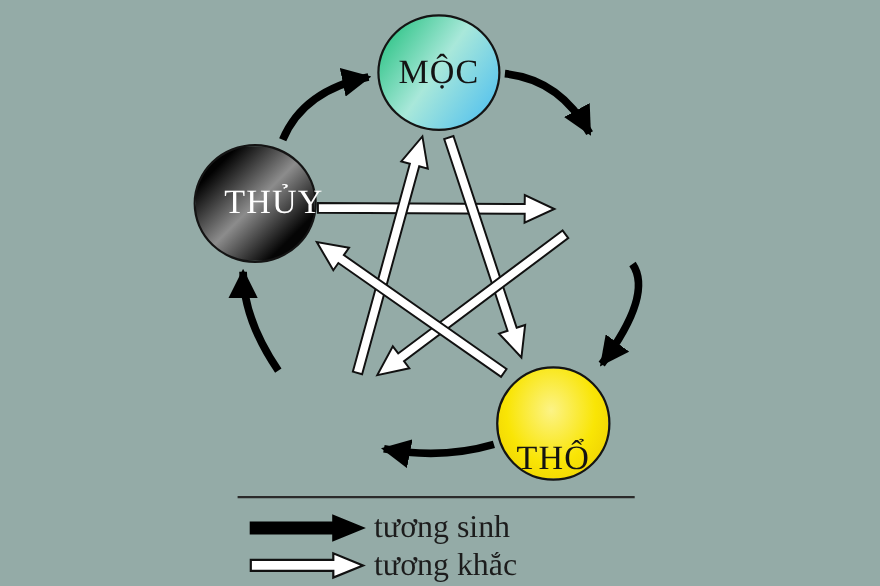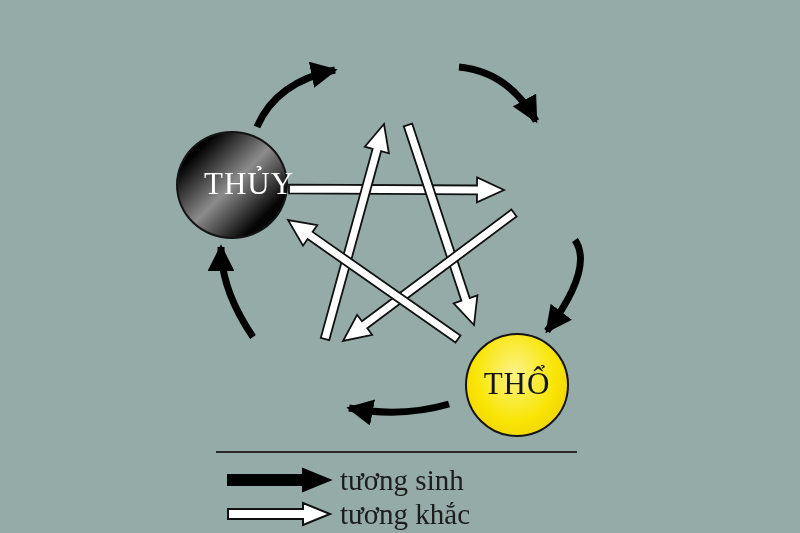--- a/index.html
+++ b/index.html
@@ -22,22 +22,22 @@
   }
   .node .lbl{
     font-size:31px;letter-spacing:1px;color:#131313;
     transform:translateY(-1px);
     white-space:nowrap;
   }
   .node-moc {left:343px;top:13px; width:112px;height:106px;
     background:linear-gradient(125deg,#2fc487 8%,#a9e8da 48%,#55c2ee 92%);}
   .node-hoa {left:509px;top:130px;width:108px;height:106px;
     background:linear-gradient(130deg,#f6245e 18%,#f88d4c 95%);}
-  .node-tho {left:465px;top:333px;width:104px;height:104px;
-    background:radial-gradient(ellipse at 48% 38%,#fcf386 0%,#f9e505 55%,#e9c703 100%);}
+  .node-tho {left:451px;top:333px;width:104px;height:104px;
+    background:radial-gradient(ellipse at 48% 38%,#fcf386 0%,#f9e505 55%,#e9c703 100%);align-items:flex-end;}
   .node-kim {left:237px;top:332px;width:106px;height:106px;
     background:linear-gradient(130deg,#d3e9ef 5%,#ffffff 60%,#eef0ef 100%);border-color:#2a2a2a;}
   .node-thuy{left:176px;top:131px;width:112px;height:108px;
     background:linear-gradient(135deg,#020202 18%,#8c8c8c 50%,#050505 80%);}
   .node-thuy .lbl{color:#ffffff;margin-left:34px;}
   .legend-label{
     position:absolute;z-index:3;
     font-size:29px;color:#1c1c1c;
     transform:translateY(-50%);
     white-space:nowrap;
@@ -70,20 +70,23 @@
         <polygon points="511.4,209.5 362.0,321.3 357.1,314.8 343.0,341.0 372.1,334.8 367.3,328.3 516.6,216.5" fill="#ffffff" stroke="#111111" stroke-width="1.8"></polygon>
         <polygon points="460.5,335.4 312.6,231.9 317.3,225.2 288.0,220.0 303.0,245.7 307.6,239.1 455.5,342.6" fill="#ffffff" stroke="#111111" stroke-width="1.8"></polygon>
       </g>
     <line x1="216" y1="452" x2="577" y2="452" stroke="#2a2a2a" stroke-width="2"></line>
     <g id="legend-arrows">
         <polygon points="228.0,485.0 303.0,485.0 303.0,491.0 330.0,480.0 303.0,469.0 303.0,475.0 228.0,475.0" fill="#000" stroke="#000" stroke-width="2"></polygon>
         <polygon points="228.0,519.0 303.0,519.0 303.0,525.0 330.0,514.0 303.0,503.0 303.0,509.0 228.0,509.0" fill="#fff" stroke="#111" stroke-width="2"></polygon>
       </g>
   </svg>
 
+  <div class="node node-moc">
+    <span class="lbl">MỘC</span>
+  </div>
   <div class="node node-tho">
     <span class="lbl">THỔ</span>
   </div>
   <div class="node node-thuy">
     <span class="lbl">THỦY</span>
   </div>
 
   <span class="legend-label legend-label-khac">tương khắc</span>
   <span class="legend-label legend-label-sinh">tương sinh</span>
 </div>

